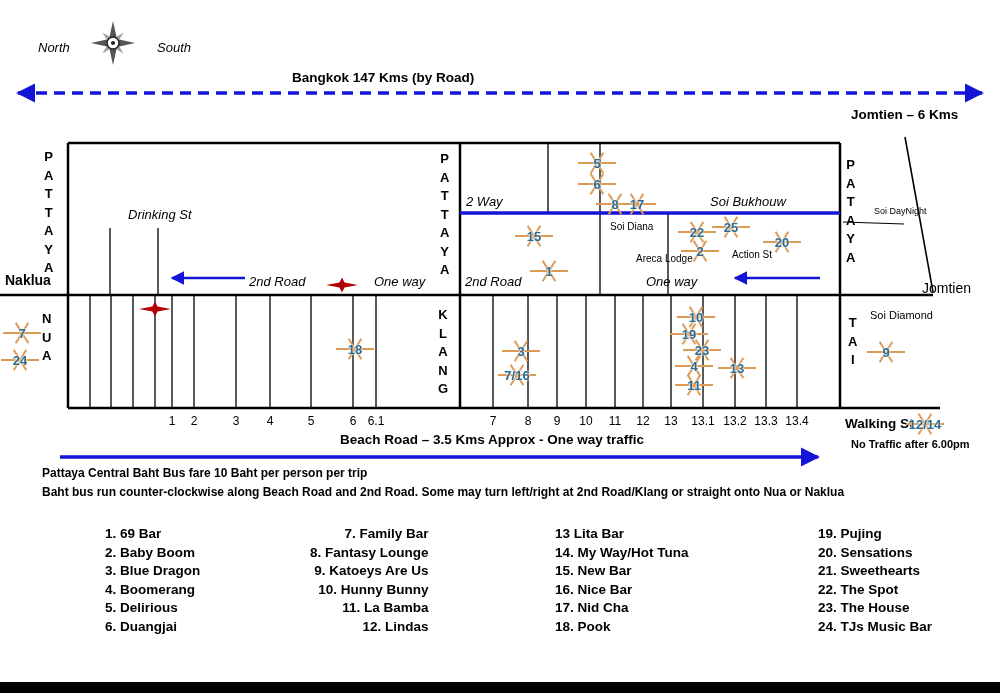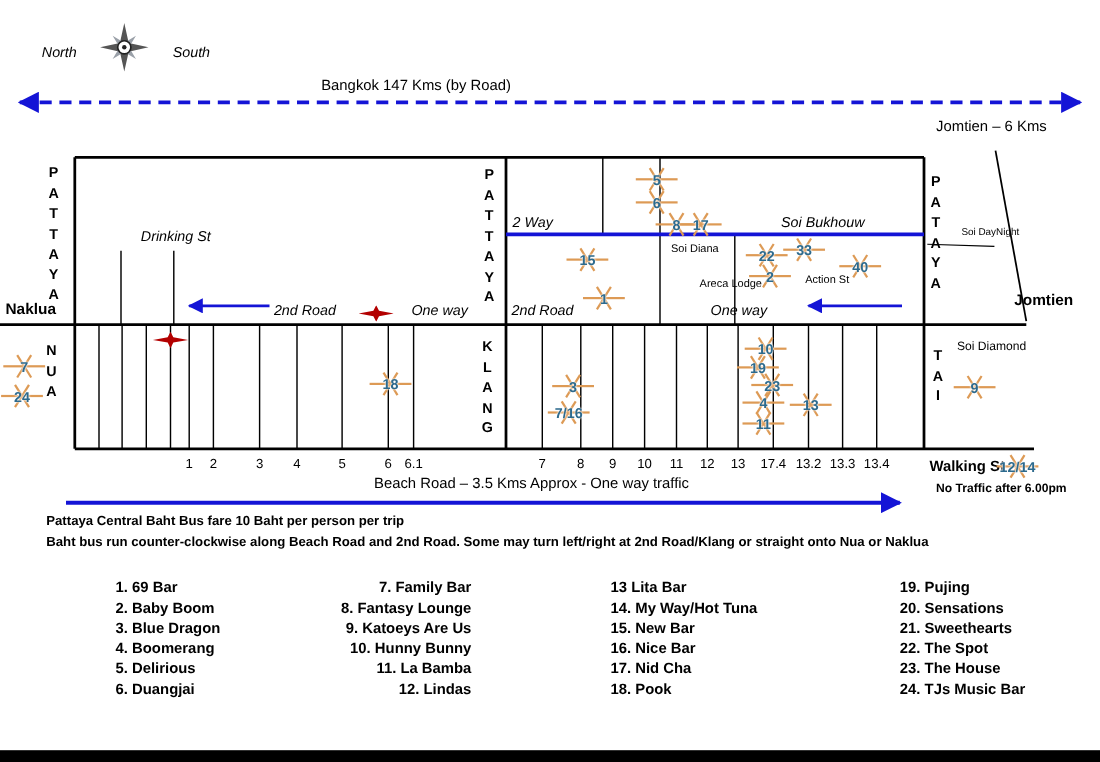--- a/index.html
+++ b/index.html
@@ -1,20 +1,20 @@
 <!DOCTYPE html>
 <html><head>
 <meta charset="utf-8">
 <style>
   html,body{margin:0;padding:0;background:#fff;}
   #canvas{position:relative;width:1000px;height:693px;background:#fff;overflow:hidden;
           font-family:"Liberation Sans",sans-serif;color:#000;}
   .abs{position:absolute;white-space:nowrap;}
   .lbl{font-size:13px;font-weight:400;font-style:italic;}
-  .lbl-bold{font-size:13.5px;font-weight:400;}
+  .lbl-bold{font-size:13.5px;font-weight:700;}
   .lbl-small{font-size:10px;font-weight:400;}
   #title{left:232px;top:4px;font-family:"DejaVu Serif","Liberation Serif",serif;
          font-size:45px;font-weight:700;letter-spacing:9px;color:#3a3f9e;
          text-shadow:3px 3px 0 #c98383,-1px -1px 0 #aebfe6;}
   .vtext{display:flex;flex-direction:column;align-items:center;
          font-size:13px;font-weight:700;}
   .vtext span{line-height:18.5px;}
   .marker{position:absolute;width:44px;height:26px;transform:translate(-50%,-50%);
           display:flex;align-items:center;justify-content:center;}
   .marker .ray{position:absolute;left:50%;top:50%;height:2px;background:#dd9a55;}
@@ -166,21 +166,21 @@
   <div class="abs lbl" style="left:710px;top:194px;">Soi Bukhouw</div>
   <div class="abs lbl-small" style="left:610px;top:221px;">Soi Diana</div>
   <div class="abs lbl-small" style="left:636px;top:253px;">Areca Lodge</div>
   <div class="abs lbl-small" style="left:732px;top:249px;">Action St</div>
   <div class="abs lbl" style="left:249px;top:274px;">2nd Road</div>
   <div class="abs lbl" style="left:374px;top:274px;">One way</div>
   <div class="abs lbl" style="left:465px;top:274px;">2nd Road</div>
   <div class="abs lbl" style="left:646px;top:274px;">One way</div>
 
   <div class="abs" style="left:5px;top:272px;font-size:14px;font-weight:700;">Naklua</div>
-  <div class="abs" style="left:922px;top:264px;font-size:14px;font-weight:700;">Jomtien</div>
+  <div class="abs" style="left:922px;top:280px;font-size:14px;font-weight:400;">Jomtien</div>
   <div class="abs" style="left:874px;top:206px;font-size:9px;">Soi DayNight</div>
   <div class="abs" style="left:870px;top:309px;font-size:11px;">Soi  Diamond</div>
   <div class="abs" style="left:845px;top:416px;font-size:13.5px;font-weight:700;">Walking St</div>
   <div class="abs" style="left:851px;top:438px;font-size:11px;font-weight:700;">No Traffic  after  6.00pm</div>
 
   <div style="position:absolute;left:0;top:0;width:1000px;height:693px;pointer-events:none;">
       <div class="marker" style="left: 597px; top: 163px;">
         <i class="ray r1"></i>
         <i class="ray r2"></i>
         <i class="ray r3"></i>
@@ -213,33 +213,33 @@
       <div class="marker" style="left: 697px; top: 232px;">
         <i class="ray r1"></i>
         <i class="ray r2"></i>
         <i class="ray r3"></i>
         <span class="num">22</span>
       </div>
       <div class="marker" style="left: 731px; top: 227px;">
         <i class="ray r1"></i>
         <i class="ray r2"></i>
         <i class="ray r3"></i>
-        <span class="num">33</span>
+        <span class="num">25</span>
       </div>
       <div class="marker" style="left: 700px; top: 251px;">
         <i class="ray r1"></i>
         <i class="ray r2"></i>
         <i class="ray r3"></i>
         <span class="num">2</span>
       </div>
       <div class="marker" style="left: 782px; top: 242px;">
         <i class="ray r1"></i>
         <i class="ray r2"></i>
         <i class="ray r3"></i>
-        <span class="num">40</span>
+        <span class="num">20</span>
       </div>
       <div class="marker" style="left: 549px; top: 271px;">
         <i class="ray r1"></i>
         <i class="ray r2"></i>
         <i class="ray r3"></i>
         <span class="num">1</span>
       </div>
       <div class="marker" style="left: 355px; top: 349px;">
         <i class="ray r1"></i>
         <i class="ray r2"></i>
@@ -327,21 +327,21 @@
       <div class="tick" style="left: 311px;">5</div>
       <div class="tick" style="left: 353px;">6</div>
       <div class="tick" style="left: 376px;">6.1</div>
       <div class="tick" style="left: 493px;">7</div>
       <div class="tick" style="left: 528px;">8</div>
       <div class="tick" style="left: 557px;">9</div>
       <div class="tick" style="left: 586px;">10</div>
       <div class="tick" style="left: 615px;">11</div>
       <div class="tick" style="left: 643px;">12</div>
       <div class="tick" style="left: 671px;">13</div>
-      <div class="tick" style="left: 703px;">17.4</div>
+      <div class="tick" style="left: 703px;">13.1</div>
       <div class="tick" style="left: 735px;">13.2</div>
       <div class="tick" style="left: 766px;">13.3</div>
       <div class="tick" style="left: 797px;">13.4</div>
     </div>
 
   <div class="abs note" style="left:42px;top:466px;">Pattaya Central Baht Bus fare 10 Baht per person per trip</div>
   <div class="abs note" style="left:42px;top:485px;">Baht bus run counter-clockwise along Beach Road and 2nd Road. Some may turn left/right at 2nd Road/Klang or straight onto Nua or Naklua</div>
 
   <div class="legend-col" style="left:105px;">
       <div class="legend-item">1.  69 Bar</div>

